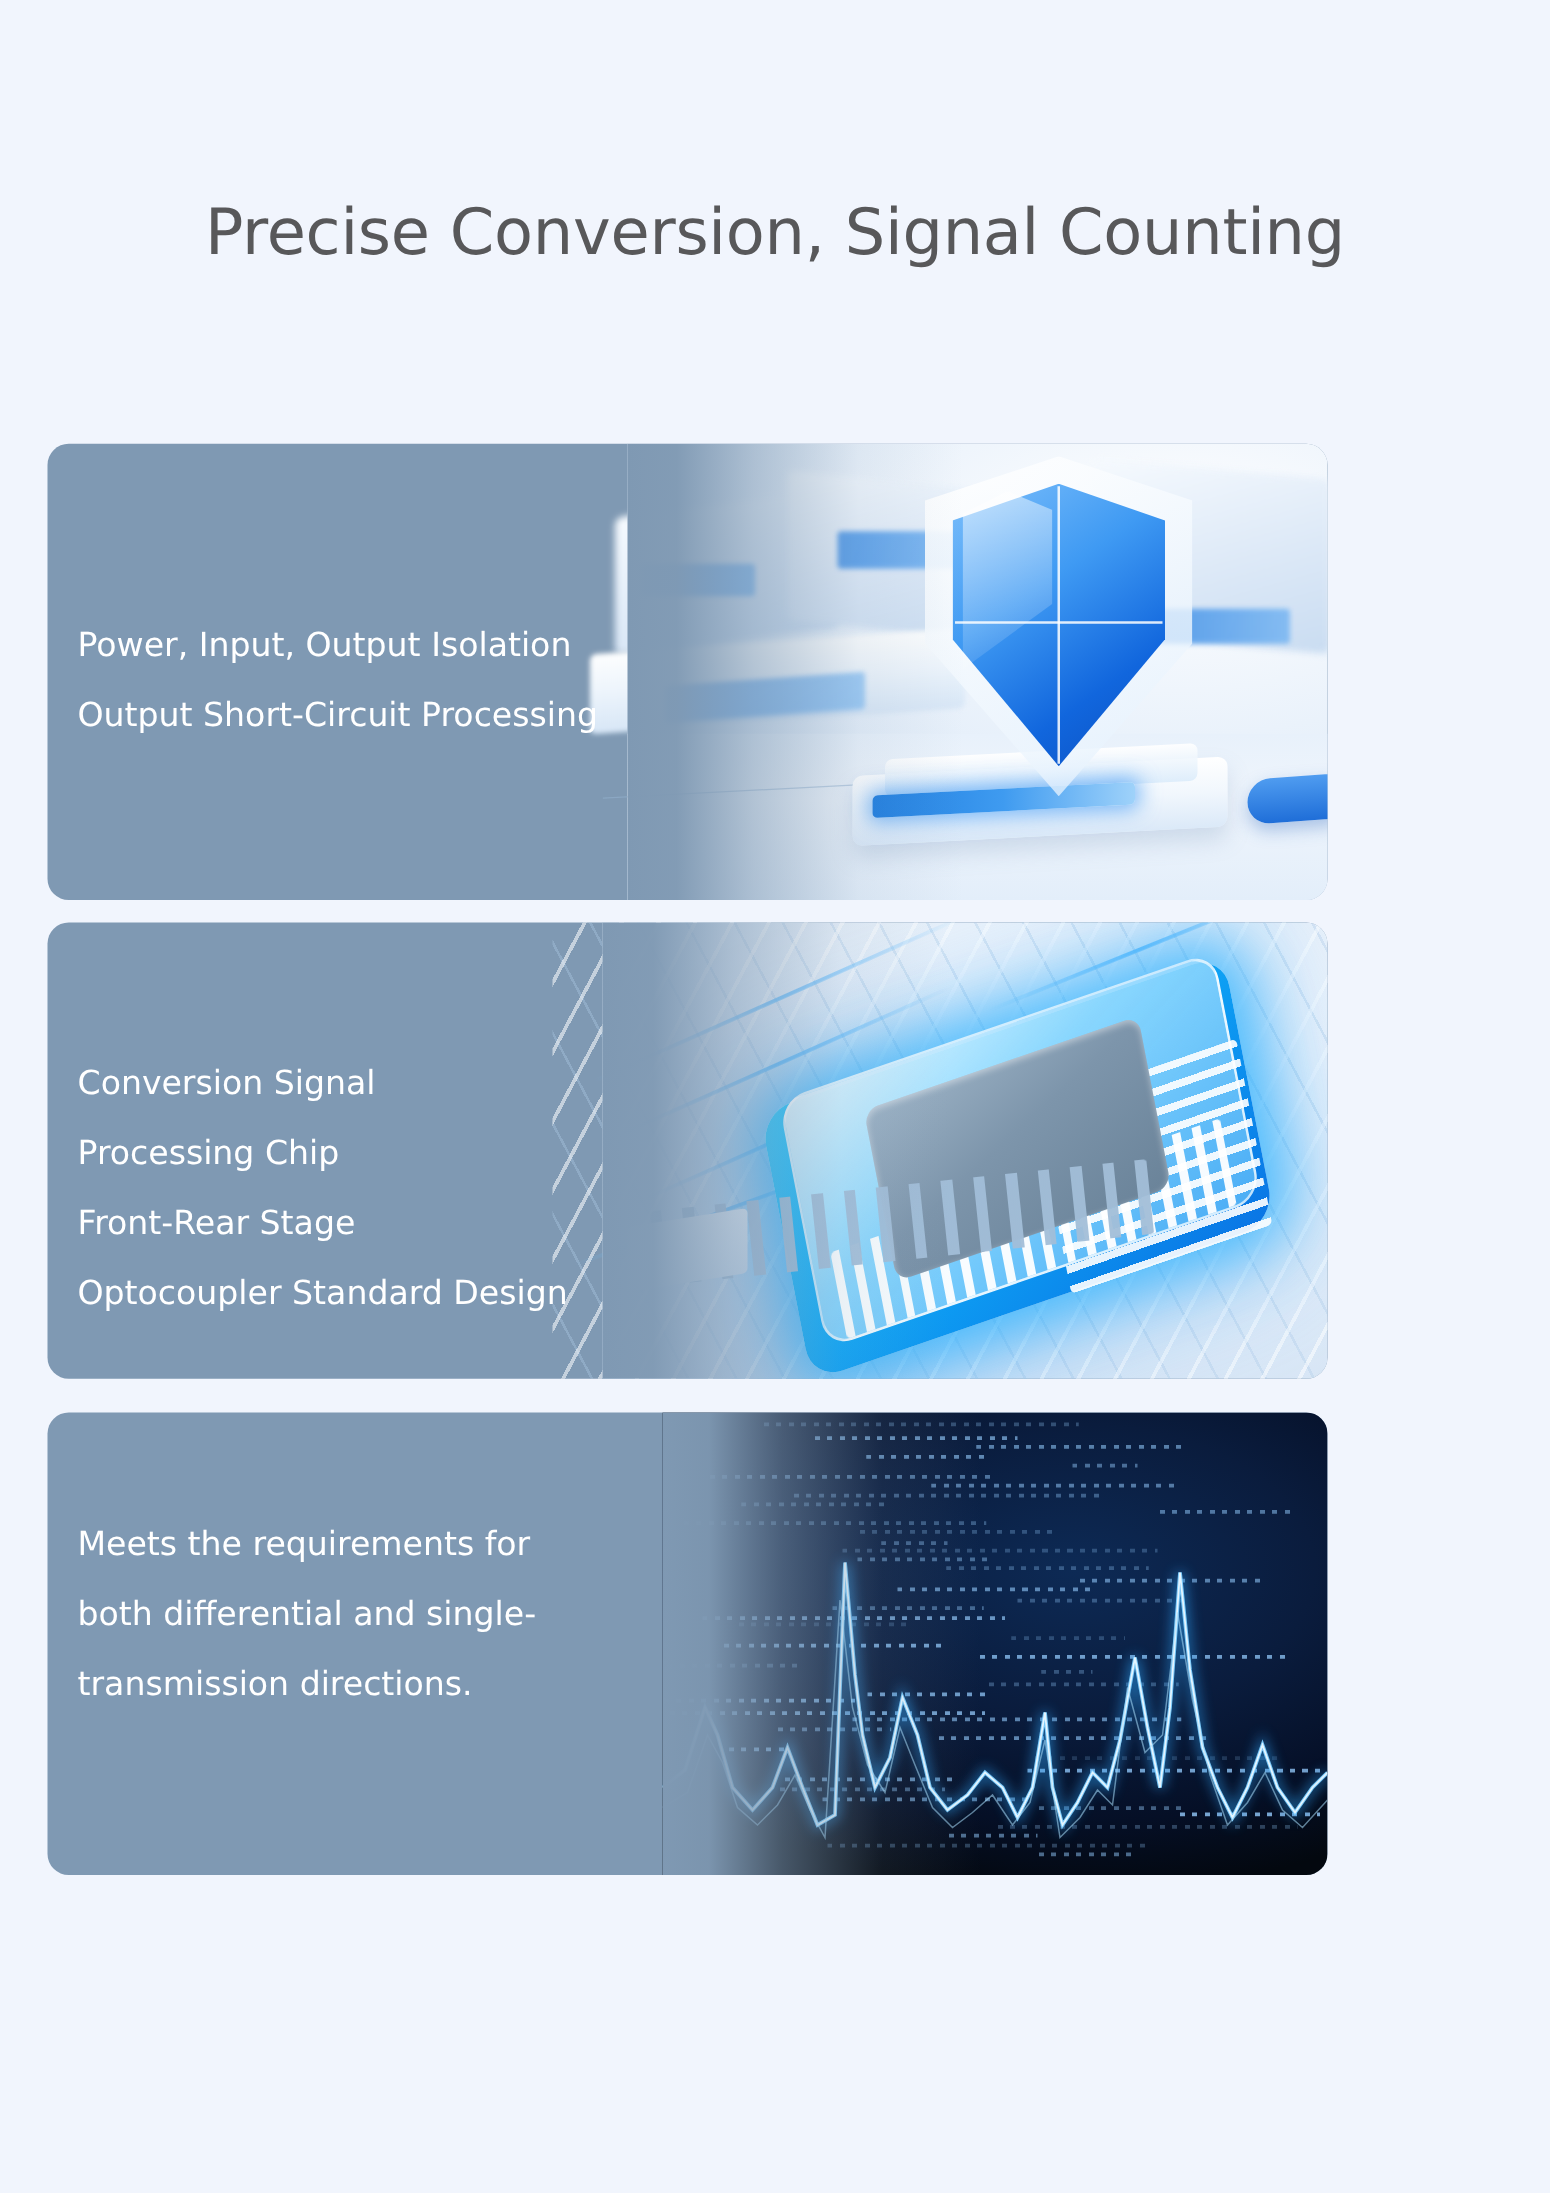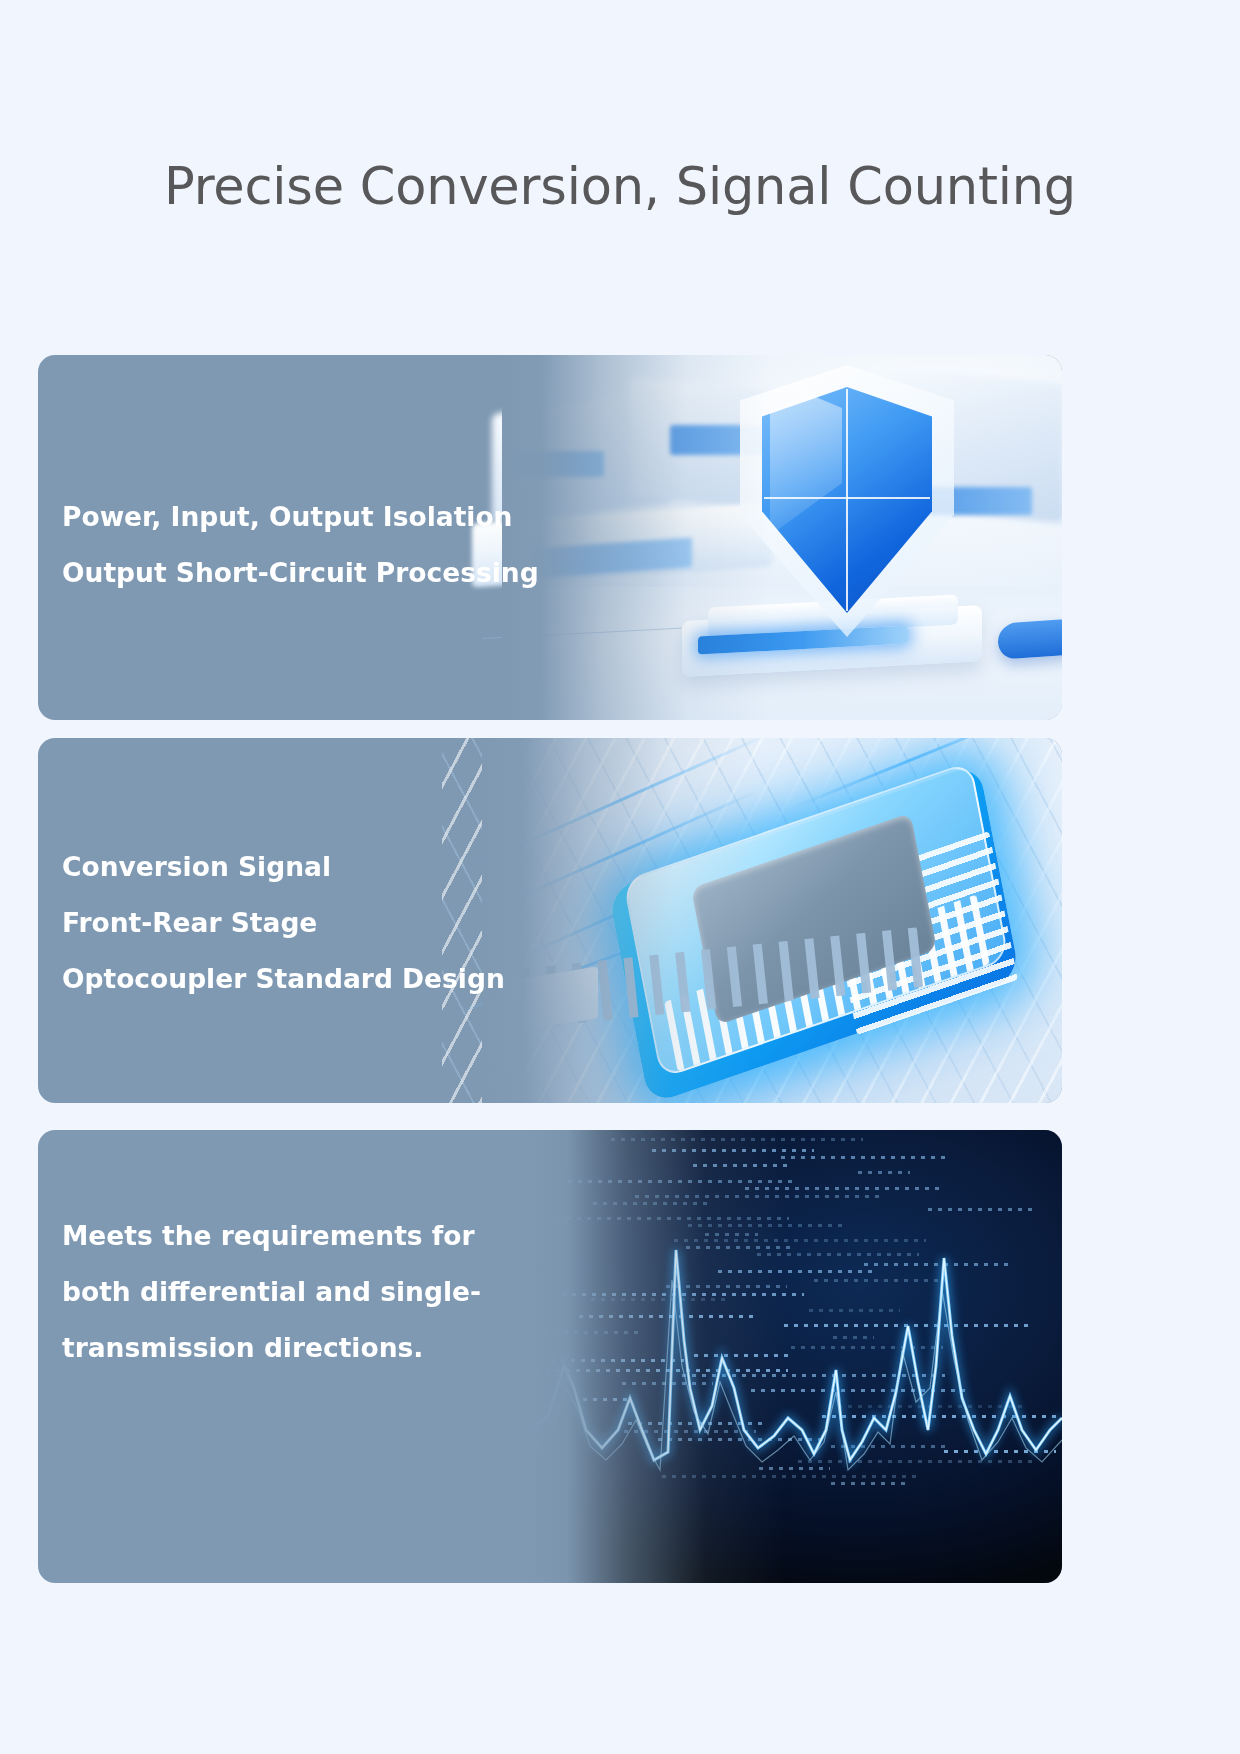--- a/index.html
+++ b/index.html
@@ -26,35 +26,35 @@
   
   .card {
     position:absolute;
     left:38px; width:1024px;
     background:#7f99b3;
     border-radius:17px;
     overflow:hidden;
   }
   .card1 { top:355px; height:365px; }
   .card2 { top:738px; height:365px; }
-  .card3 { top:1130px; height:453px; }
+  .card3 { top:1130px; height:370px; }
 
   .card-text {
     position:absolute; left:24px; z-index:5;
     color:#ffffff;
     font-size:26.5px;
     line-height:56px;
     font-weight:400;
     white-space:nowrap;
   }
   .card1 .card-text { top:134px; }
   .card2 .card-text { top:101px; }
   .card3 .card-text { top:78px; }
   .card3 .card-text { white-space:normal; width:420px; }
-  .card-text .ln { display:block;font-weight:bold; }
+  .card-text .ln { display:block; }
 
   .art {
     position:absolute; top:0; right:0; height:100%;
   }
   
   .fade-left::after {
     content:""; position:absolute; inset:0;
     background:linear-gradient(to right,
        rgba(127,153,179,1) 0%,
        rgba(127,153,179,0.97) 7%,
@@ -303,20 +303,21 @@
         <div class="a2-pins"></div>
         <div class="a2-pins2"></div>
         <div class="a2-die"></div>
       </div>
       <div class="a2-legs"></div>
       <div class="a2-blk"></div>
     </div>
 
     <div class="card-text">
       <span class="ln">Conversion Signal</span>
+      <span class="ln">Processing Chip</span>
       <span class="ln">Front-Rear Stage</span>
       <span class="ln">Optocoupler Standard Design</span>
     </div>
   </div>
 
   <div class="card card3">
 
     <div class="art art3 fade-left">
       <div class="a3-bg"></div>
       <div class="a3-rows" id="a3rows">

